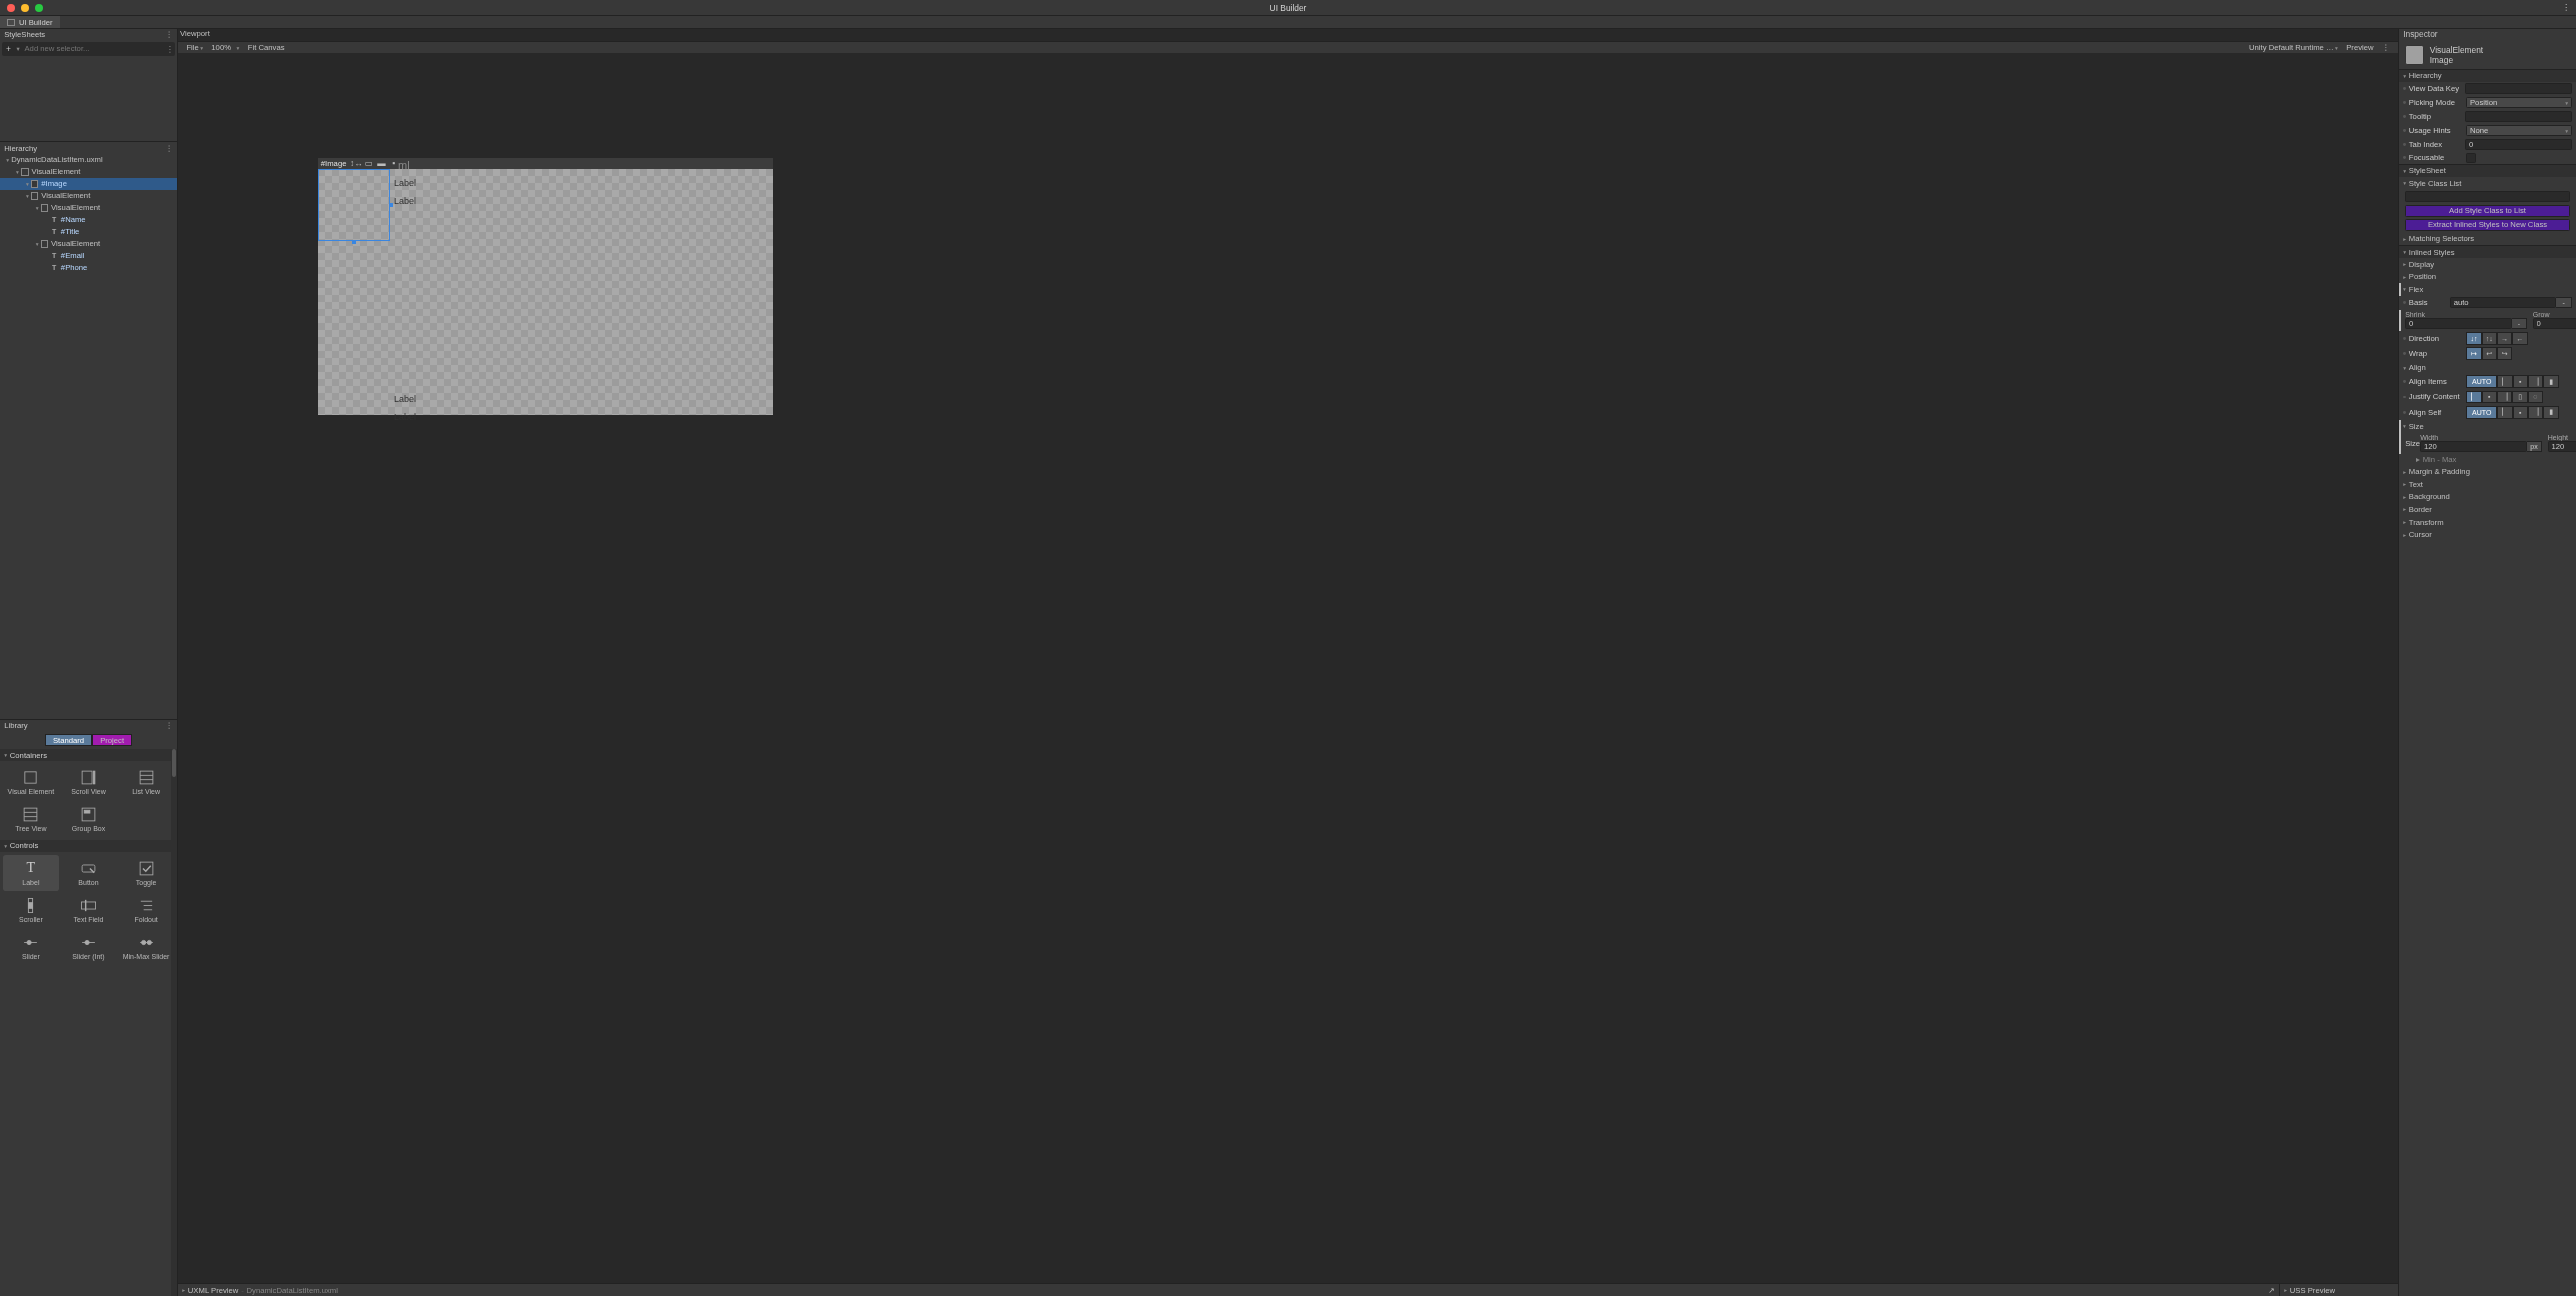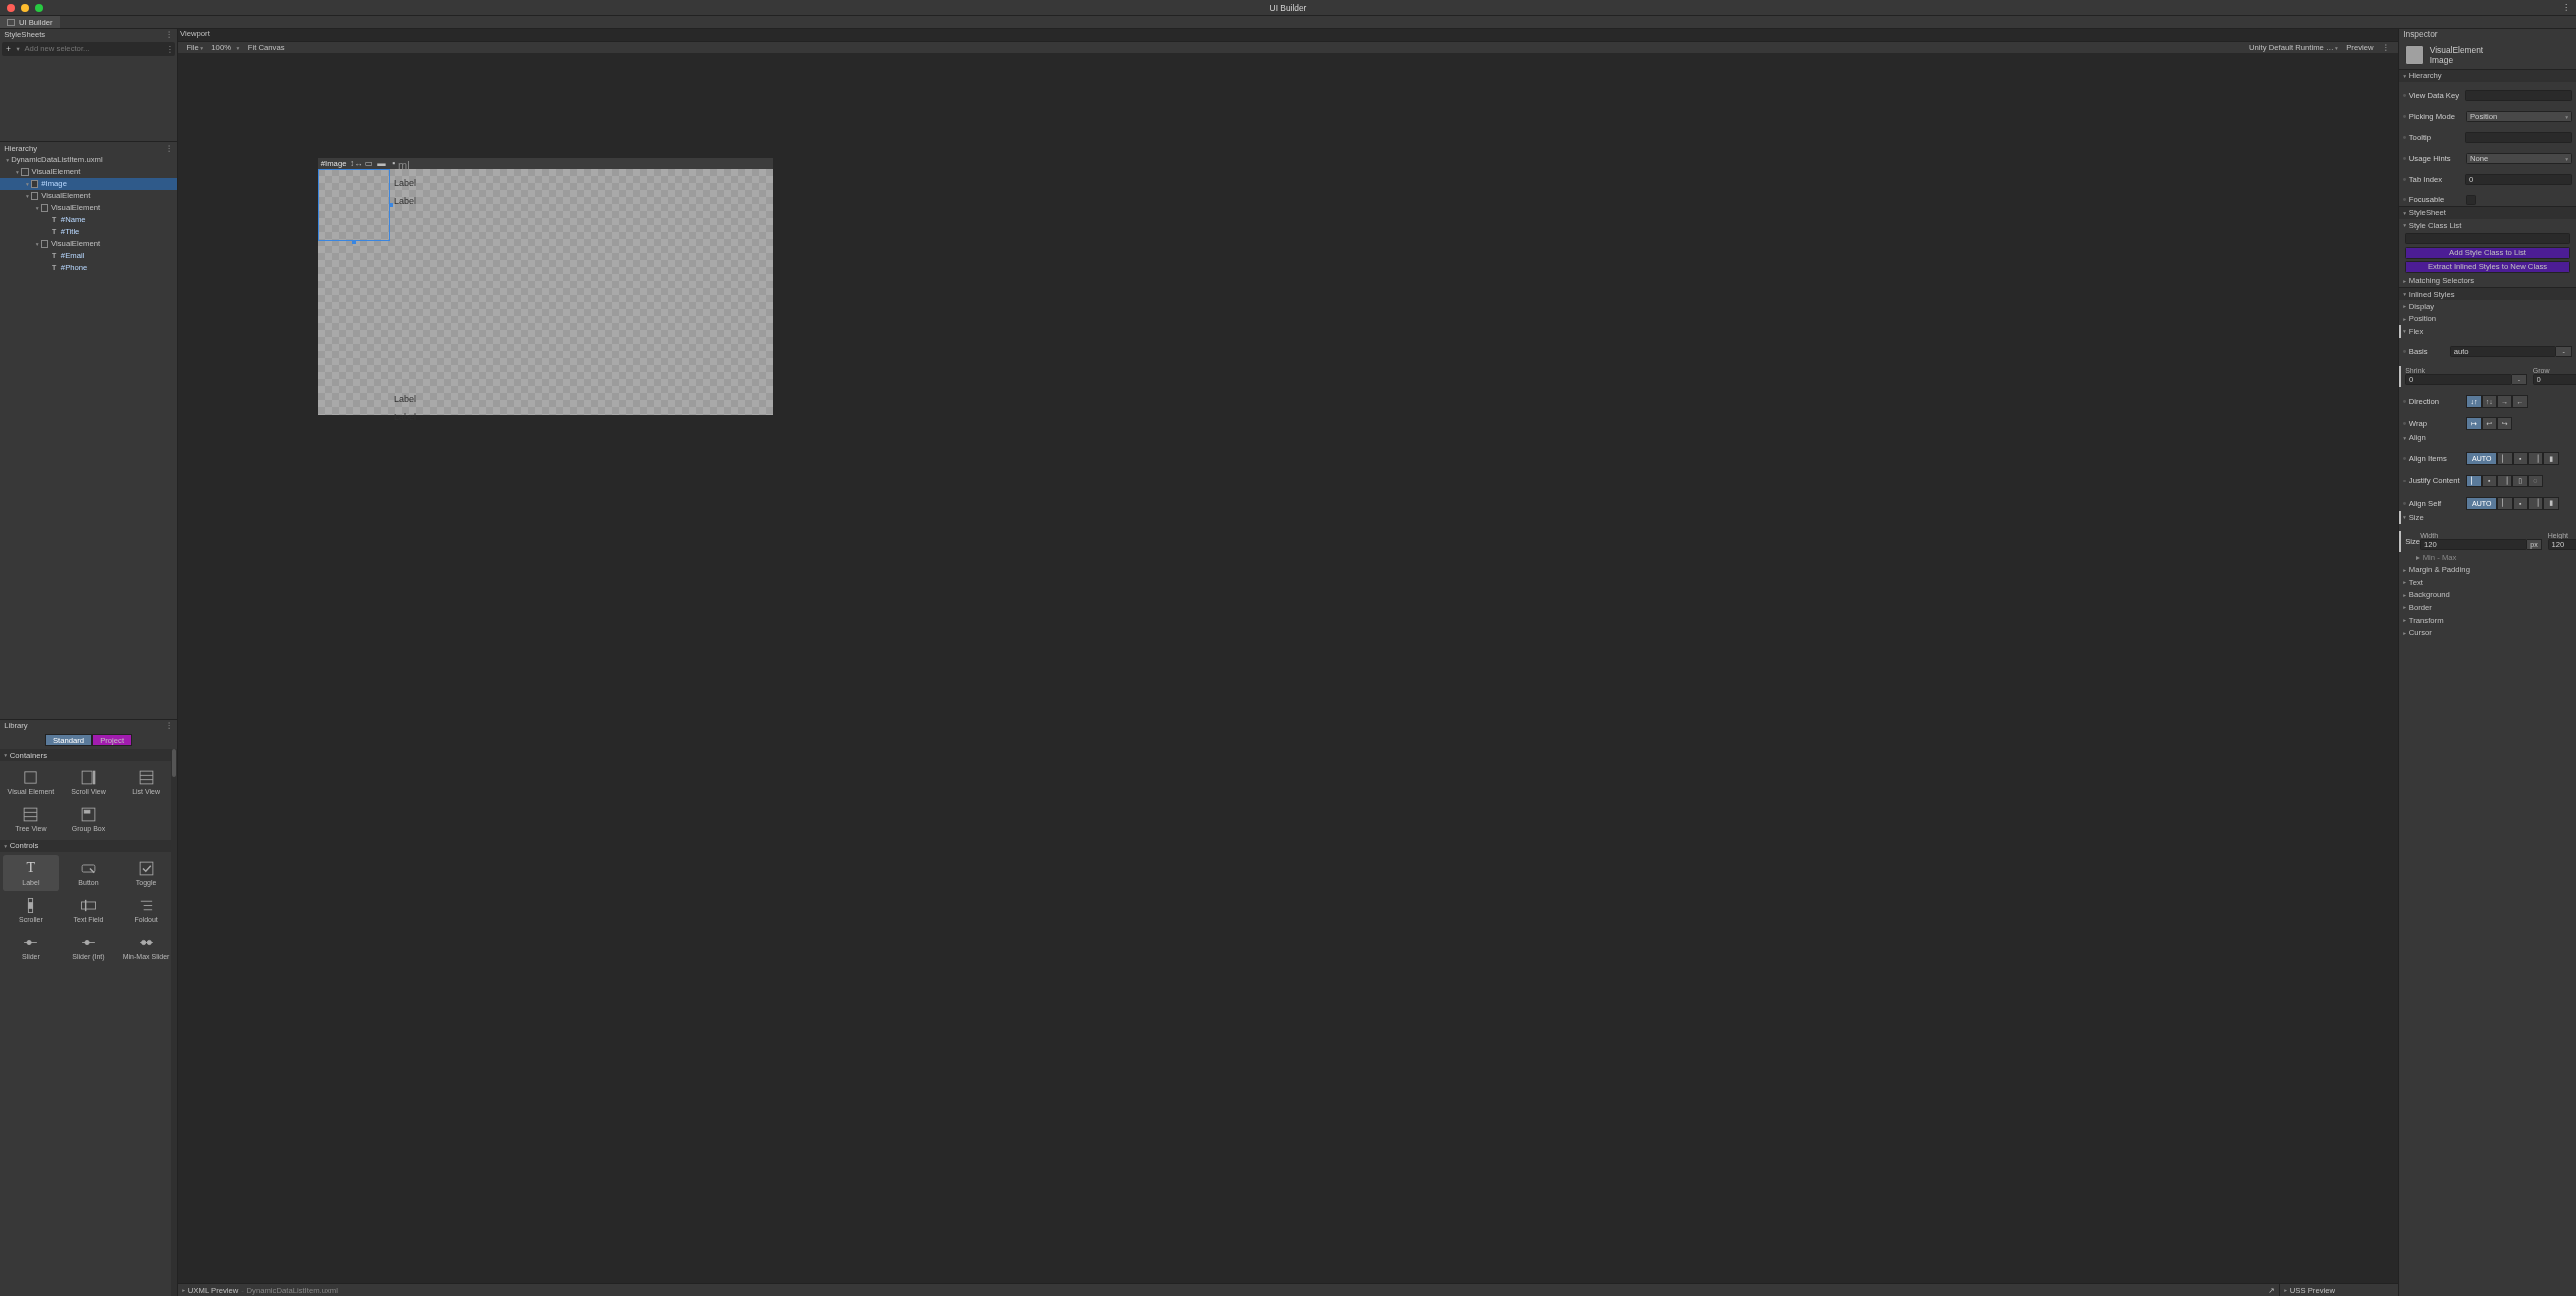--- a/index.html
+++ b/index.html
@@ -94,21 +94,21 @@
 .insp-title-row{display:flex;padding:4.2px 5.6px;gap:5.6px;align-items:center;}
 .insp-ico{width:19.6px;height:19.6px;background:#a0a0a0;border:0.7px solid #333;border-radius:2.1px;}
 .insp-names{display:flex;flex-direction:column;line-height:1.2;}
 .insp-scroll{flex:1;overflow-y:auto;}
 
 .fold{background:#303030;height:12.6px;display:flex;align-items:center;padding:0 4.2px;border-top:0.7px solid #222;font-size:7.7px;}
 .fold .chev{margin-right:2.8px;font-size:5.6px;color:#888;}
 .fold.sub{background:#383838;border-top:none;align-items:center;}
 .fold.accent{border-left:2.1px solid #bfbfbf;padding-left:2.1px;}
 
-.prop{display:flex;align-items:center;padding:1.4px 4.2px;font-size:7.7px;min-height:12.6px;margin-top:7px;}
+.prop{display:flex;align-items:center;padding:1.4px 4.2px;font-size:7.7px;min-height:12.6px;}
 .plabel{width:63px;color:#ccc;display:flex;align-items:center;gap:2.8px;}
 .pre-dot{width:2.8px;height:2.8px;border-radius:50%;background:#555;}
 .pfield{flex:1;display:flex;gap:2.8px;}
 .tin{flex:1;background:#2a2a2a;border:0.7px solid #222;border-radius:1.4px;height:11.2px;padding:0 2.8px;color:#ccc;font-size:7.7px;outline:none;}
 .selbox{flex:1;background:#484848;border:0.7px solid #222;border-radius:1.4px;height:11.2px;padding:0 2.8px;color:#ccc;font-size:7.7px;display:flex;align-items:center;justify-content:space-between;cursor:pointer;}
 .selbox .dd{font-size:5.6px;color:#888;}
 .ck{width:9.8px;height:9.8px;background:#2a2a2a;border:0.7px solid #222;border-radius:1.4px;}
 .btn-wide{background:#4c1d95;border:0.7px solid #222;border-radius:1.4px;height:12.6px;margin:1.4px 5.6px;display:flex;align-items:center;justify-content:center;font-size:7.7px;cursor:pointer;}
 .togrow{display:flex;gap:0;}
 .tbtn{width:15.4px;height:12.6px;background:#484848;border:0.7px solid #222;display:flex;align-items:center;justify-content:center;font-size:7px;cursor:pointer;}

